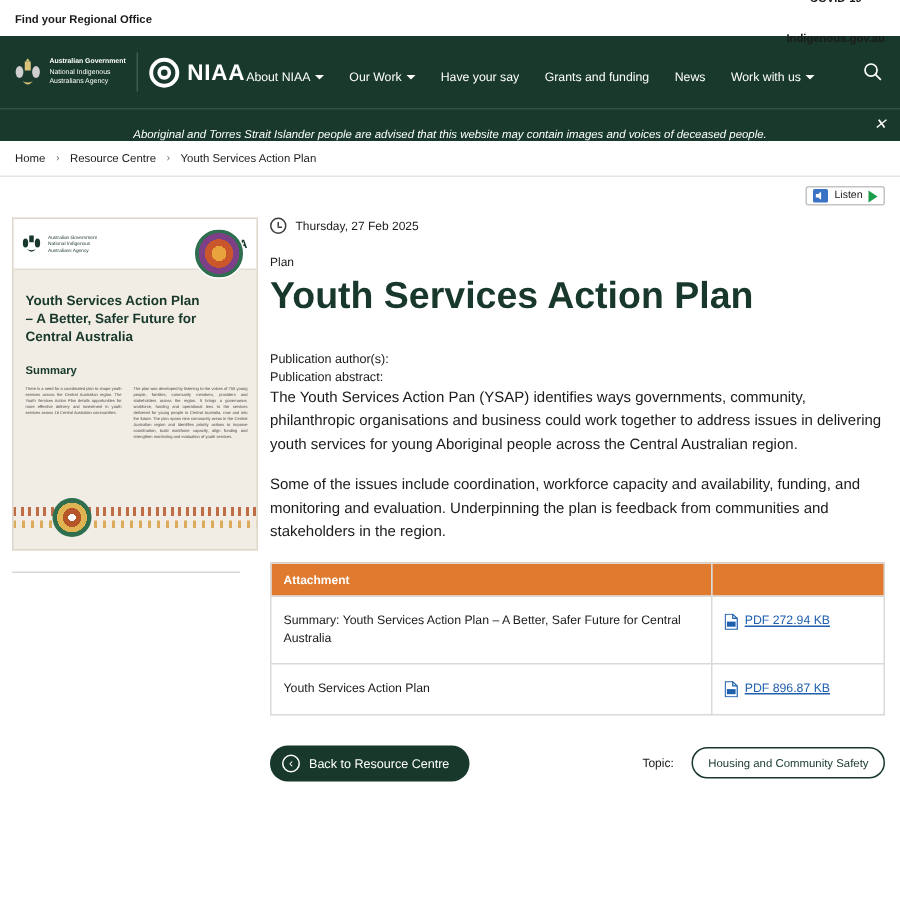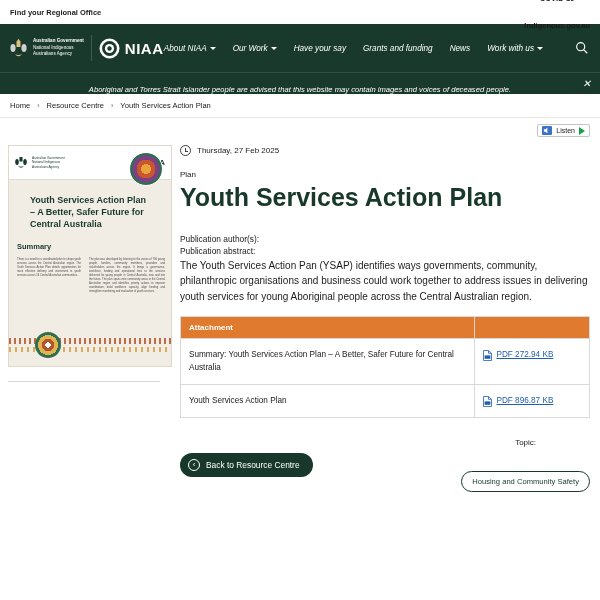--- a/index.html
+++ b/index.html
@@ -58,24 +58,23 @@
   }
   .niaa-word {
     font-size: 15px;
     font-weight: bold;
     letter-spacing: 0.5px;
     color: #ffffff;
   }
   .nav-links {
     margin-left: auto;
     display: flex;
-    align-items: center;
+    align-items: flex-end;
     gap: 17px;
     font-size: 8.2px;
-    font-style: italic;
   }
   .nav-item {
     display: flex; align-items: center; gap: 3px;
     color: #ffffff; white-space: nowrap;
     cursor: pointer;
   }
   .caret {
     width: 0; height: 0;
     border-left: 3px solid transparent;
     border-right: 3px solid transparent;
@@ -195,21 +194,21 @@
     position: absolute;
     right: 8px; top: 6px;
     width: 34px; height: 34px;
     border-radius: 50%;
     background:
       radial-gradient(circle at 50% 50%, #e8a33d 0 22%, #c9572b 22% 42%, #7d3f86 42% 60%, #2f6f4f 60% 78%, #d9b44a 78% 100%);
     border: 1px solid #ffffff;
   }
   .cover-title {
     position: absolute;
-    left: 21px; top: 48px;
+    left: 8px; top: 48px;
     width: 120px;
     font-size: 9px;
     font-weight: bold;
     line-height: 1.35;
     color: #17382a;
   }
   .cover-sub {
     position: absolute;
     left: 8px; top: 96px;
     font-size: 7.5px;
@@ -361,21 +360,21 @@
     font-size: 8.4px;
     cursor: pointer;
   }
   .back-circle {
     width: 12px; height: 12px;
     border-radius: 50%;
     border: 1px solid #ffffff;
     display: flex; align-items: center; justify-content: center;
     font-size: 8px; line-height: 1;
   }
-  .topic-group { display: flex; align-items: center; gap: 24px; flex-direction: column; }
+  .topic-group { display: flex; align-items: center; gap: 12px; }
   .topic-label { font-size: 8px; color: #1b1b1b; }
   .topic-chip {
     border: 1px solid #17382a;
     border-radius: 11px;
     padding: 5px 10px;
     font-size: 7.6px;
     color: #17382a;
     white-space: nowrap;
     cursor: pointer;
   }
@@ -512,20 +511,21 @@
       <span>Thursday, 27 Feb 2025</span>
     </div>
 
     <div class="kicker">Plan</div>
     <h1 class="page-title">Youth Services Action Plan</h1>
 
     <div class="meta-label">Publication author(s):</div>
 
     <div class="meta-label">Publication abstract:</div>
     <p class="abstract-p">The Youth Services Action Pan (YSAP) identifies ways governments, community, philanthropic organisations and business could work together to address issues in delivering youth services for young Aboriginal people across the Central Australian region.</p>
+    <p class="abstract-p">Some of the issues include coordination, workforce capacity and availability, funding, and monitoring and evaluation. Underpinning the plan is feedback from communities and stakeholders in the region.</p>
 
     <table class="attach-table">
       <thead>
         <tr>
           <th class="col-name">Attachment</th>
           <th class="col-file"></th>
         </tr>
       </thead>
       <tbody>
         <tr>

